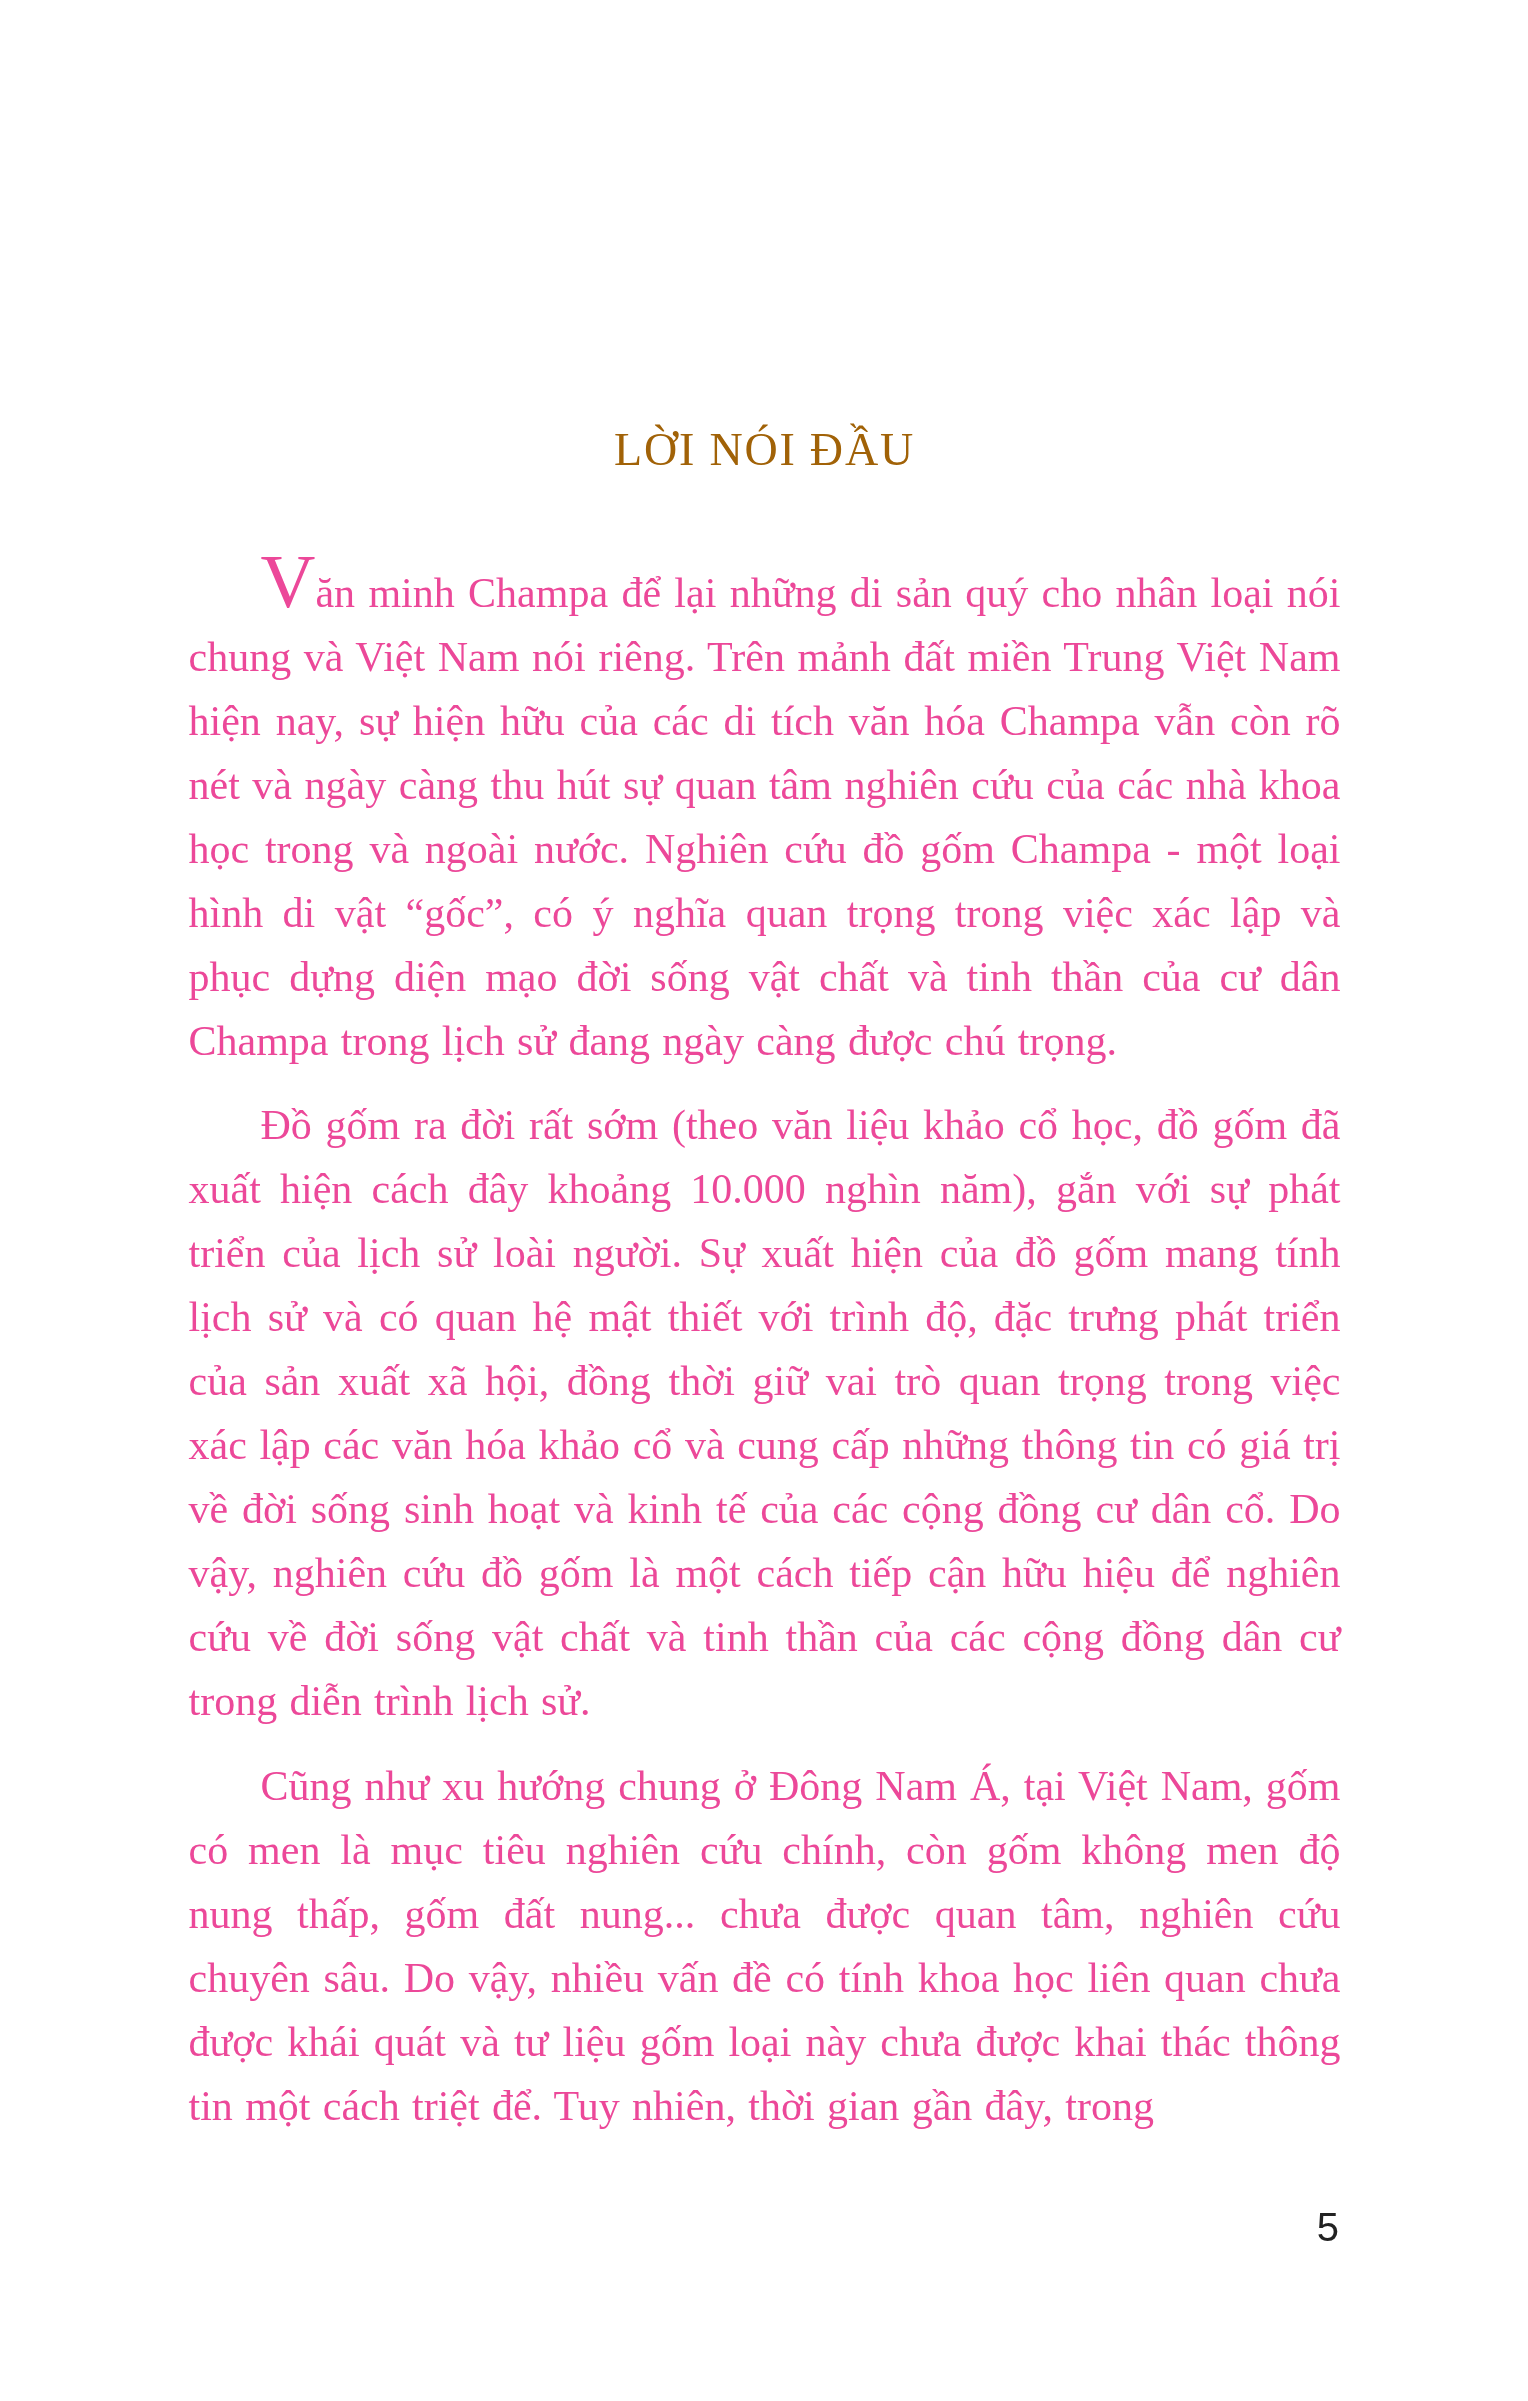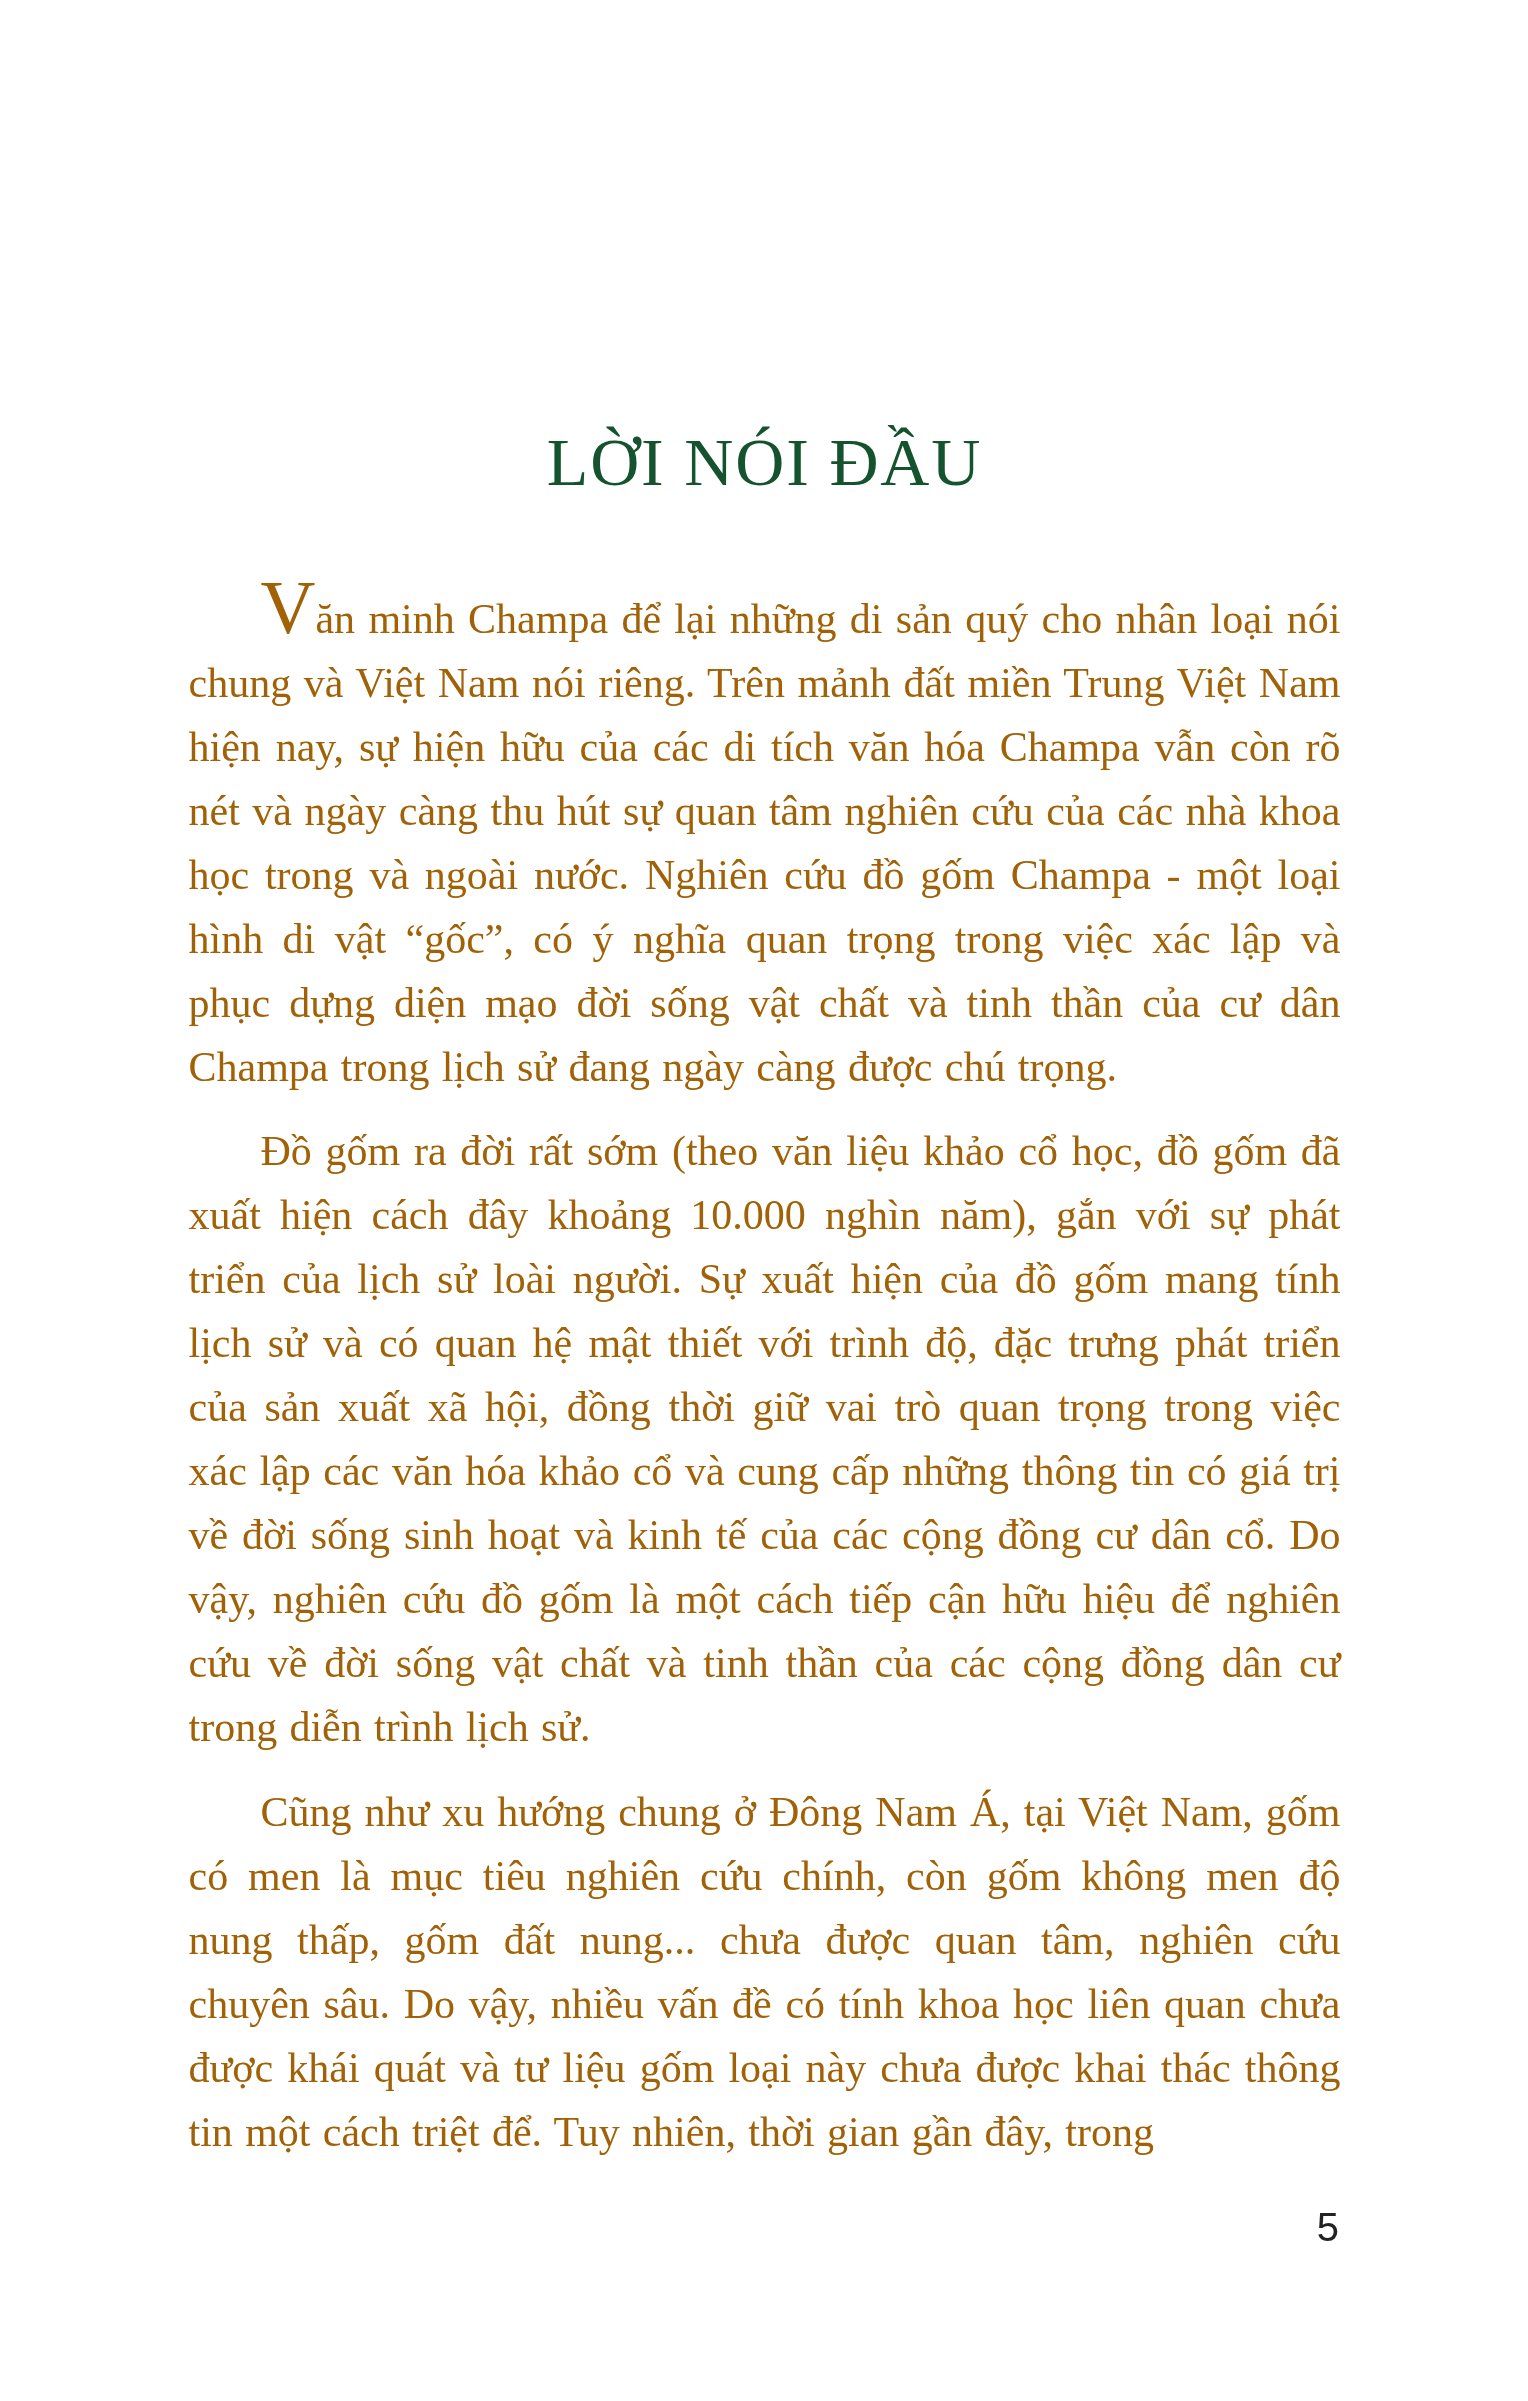--- a/index.html
+++ b/index.html
@@ -13,37 +13,37 @@
     height: 2401px;
     background: #ffffff;
     color: #1a1a1a;
     font-family: "Liberation Serif", serif;
     overflow: hidden;
   }
   .title {
     margin: 0;
     padding-top: 423px;
     text-align: center;
-    font-size: 68px;
+    font-size: 46px;
     font-weight: normal;
     letter-spacing: 1.8px;
-    color: #14532d;
+    color: #a16207;
   }
   .content {
     width: 1152px;
     margin: 85px auto 0 auto;
   }
   .para {
     margin: 0 0 20.3px 0;
     font-size: 42px;
     line-height: 64px;
     text-align: justify;
     text-indent: 72px;
     word-spacing: 1.8px;
-    color: #a16207;
+    color: #ec4899;
   }
   .dropcap {
     font-size: 76px;
     line-height: 0;
   }
   .page-number {
     position: absolute;
     top: 2205px;
     right: 190px;
     font-family: "Liberation Sans", sans-serif;

